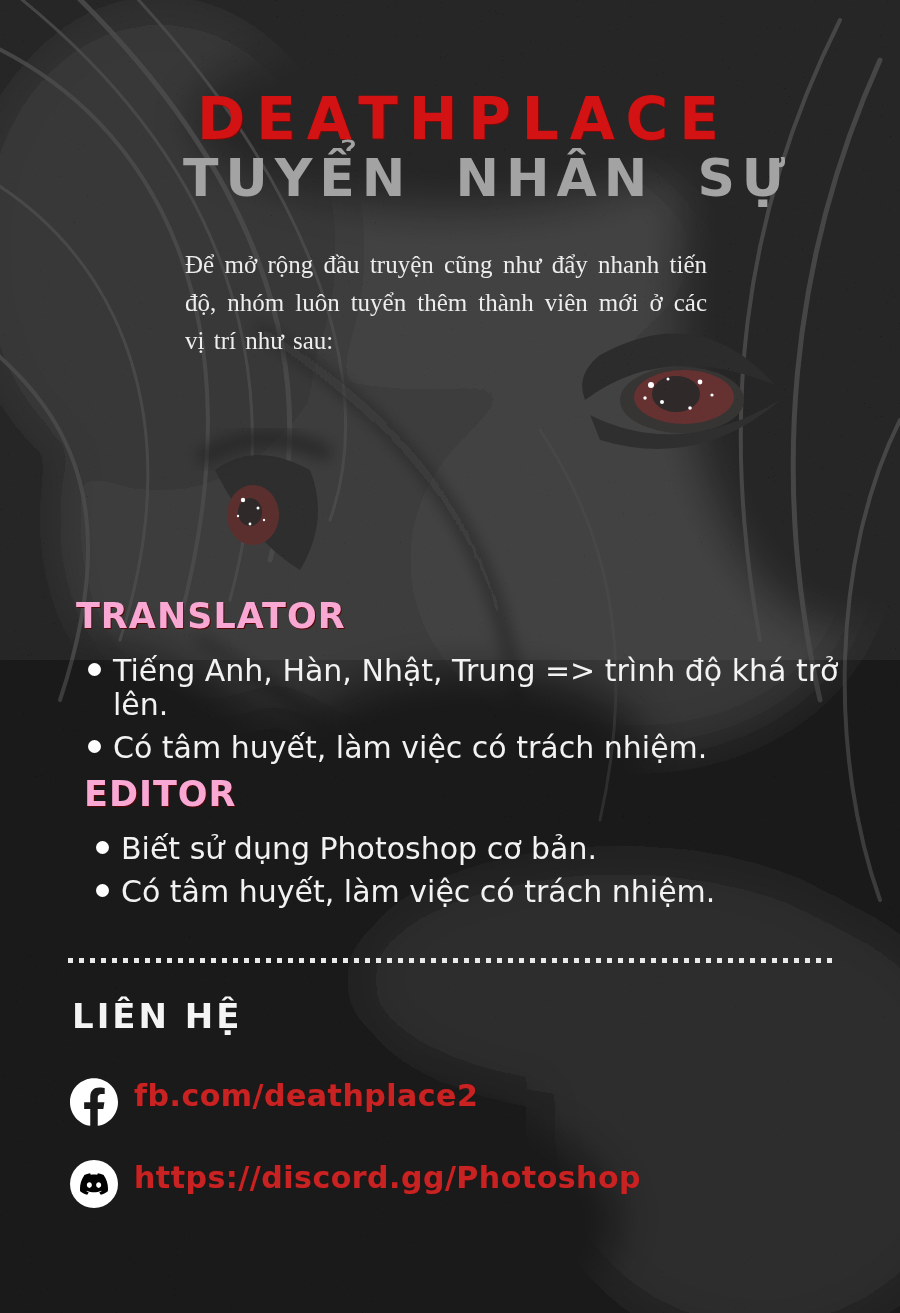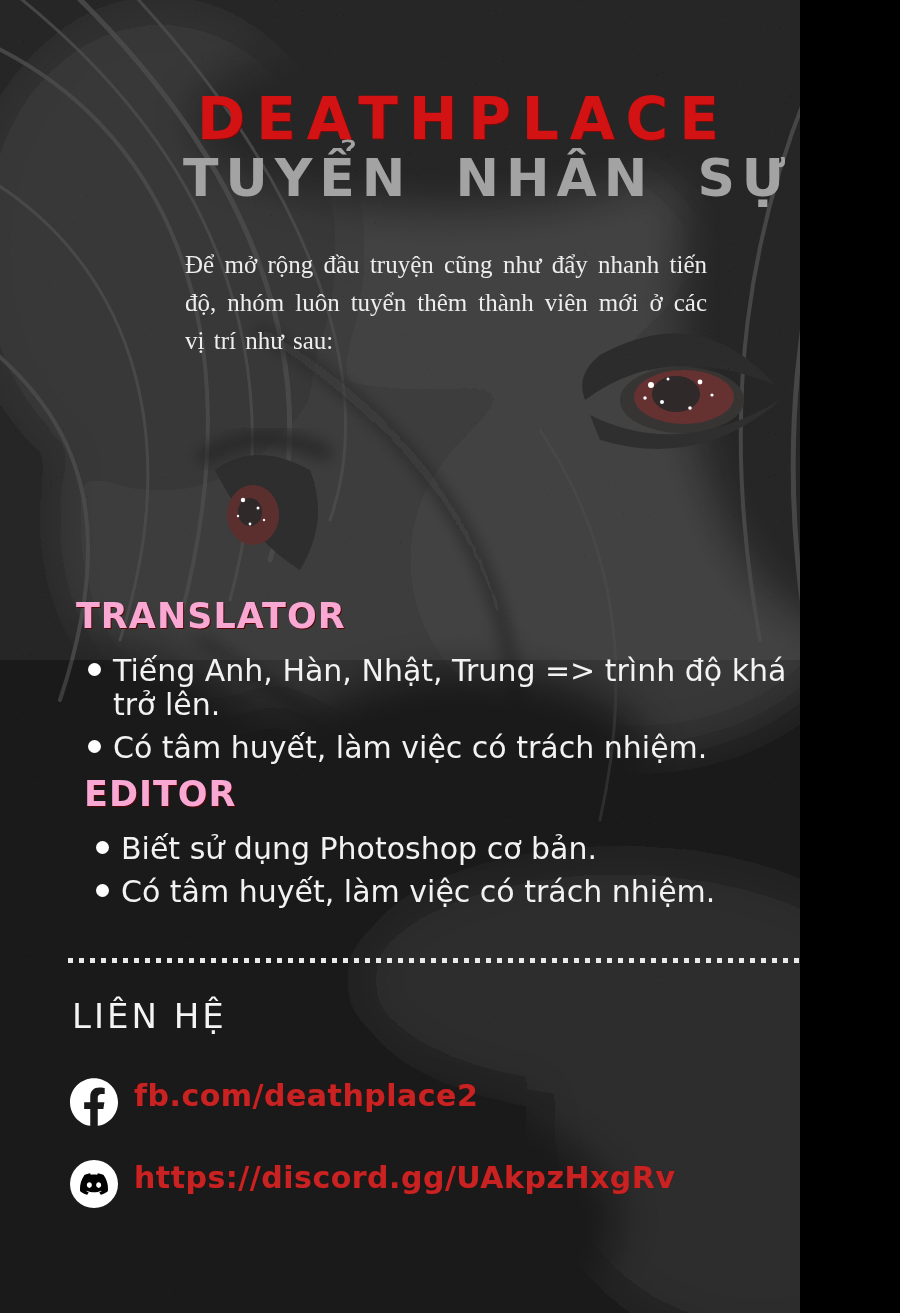--- a/index.html
+++ b/index.html
@@ -1,17 +1,17 @@
 <!DOCTYPE html>
 <html><head>
 <meta charset="utf-8">
 <style>
   html,body{margin:0;padding:0;background:#000;}
   .page{
-    position:relative;width:800px;height:1313px;background:#000;
+    position:relative;width:900px;height:1313px;background:#000;
     overflow:hidden;font-family:"DejaVu Sans",sans-serif;
   }
   .bg-art{position:absolute;inset:0;z-index:0;}
   .content{position:absolute;inset:0;z-index:1;}
 
   .title-red{
     position:absolute;left:197px;top:86px;
     font-size:58px;font-weight:bold;letter-spacing:11px;
     color:#d31313;line-height:1.15;
     text-shadow:1px 1px 0 #7a0b0b;
@@ -45,21 +45,21 @@
   }
   .bullet-text{font-size:30px;color:#f2f2f2;line-height:34px;}
 
   .divider{
     position:absolute;left:68px;top:958px;width:768px;height:5px;
     background:repeating-linear-gradient(to right,#eaeaea 0 5px,transparent 5px 11px);
   }
 
   .contact-heading{
     position:absolute;left:72px;top:992px;
-    font-size:34px;font-weight:normal;color:#f4f4f4;
+    font-size:34px;font-weight:bold;color:#f4f4f4;
     letter-spacing:3px;line-height:1.45;
   }
   .contact-row{
     position:absolute;left:70px;display:flex;align-items:flex-start;
   }
   .contact-row.fb{top:1078px;}
   .contact-row.dc{top:1160px;}
   .icon-wrap{width:48px;height:48px;flex:0 0 48px;position:relative;}
   .circle-badge{
     width:48px;height:48px;border-radius:50%;background:#ffffff;
@@ -210,17 +210,17 @@
     </div>
 
     <div class="contact-row dc">
       <span class="icon-wrap">
         <span class="circle-badge">
           <svg width="28" height="28" viewBox="0 0 24 24">
             <path fill="#000000" d="M20.317 4.3698a19.7913 19.7913 0 00-4.8851-1.5152.0741.0741 0 00-.0785.0371c-.211.3753-.4447.8648-.6083 1.2495-1.8447-.2762-3.68-.2762-5.4868 0-.1636-.3933-.4058-.8742-.6177-1.2495a.077.077 0 00-.0785-.037 19.7363 19.7363 0 00-4.8852 1.515.0699.0699 0 00-.0321.0277C.5334 9.0458-.319 13.5799.0992 18.0578a.0824.0824 0 00.0312.0561c2.0528 1.5076 4.0413 2.4228 5.9929 3.0294a.0777.0777 0 00.0842-.0276c.4616-.6304.8731-1.2952 1.226-1.9942a.076.076 0 00-.0416-.1057c-.6528-.2476-1.2743-.5495-1.8722-.8923a.077.077 0 01-.0076-.1277c.1258-.0943.2517-.1923.3718-.2914a.0743.0743 0 01.0776-.0105c3.9278 1.7933 8.18 1.7933 12.0614 0a.0739.0739 0 01.0785.0095c.1202.099.246.1981.3728.2924a.077.077 0 01-.0066.1276 12.2986 12.2986 0 01-1.873.8914.0766.0766 0 00-.0407.1067c.3604.698.7719 1.3628 1.225 1.9932a.076.076 0 00.0842.0286c1.961-.6067 3.9495-1.5219 6.0023-3.0294a.077.077 0 00.0313-.0552c.5004-5.177-.8382-9.6739-3.5485-13.6604a.061.061 0 00-.0312-.0286zM8.02 15.3312c-1.1825 0-2.1569-1.0857-2.1569-2.419 0-1.3332.9555-2.4189 2.157-2.4189 1.2108 0 2.1757 1.0952 2.1568 2.419 0 1.3332-.9555 2.4189-2.1569 2.4189zm7.9748 0c-1.1825 0-2.1569-1.0857-2.1569-2.419 0-1.3332.9554-2.4189 2.1569-2.4189 1.2108 0 2.1757 1.0952 2.1568 2.419 0 1.3332-.946 2.4189-2.1568 2.4189z"></path>
           </svg>
         </span>
       </span>
-      <span class="contact-label">https://discord.gg/UAkpzHxgRv</span>
+      <span class="contact-label">https://discord.gg/Photoshop</span>
     </div>
 
   </div>
 </div>
 
 </body></html>

